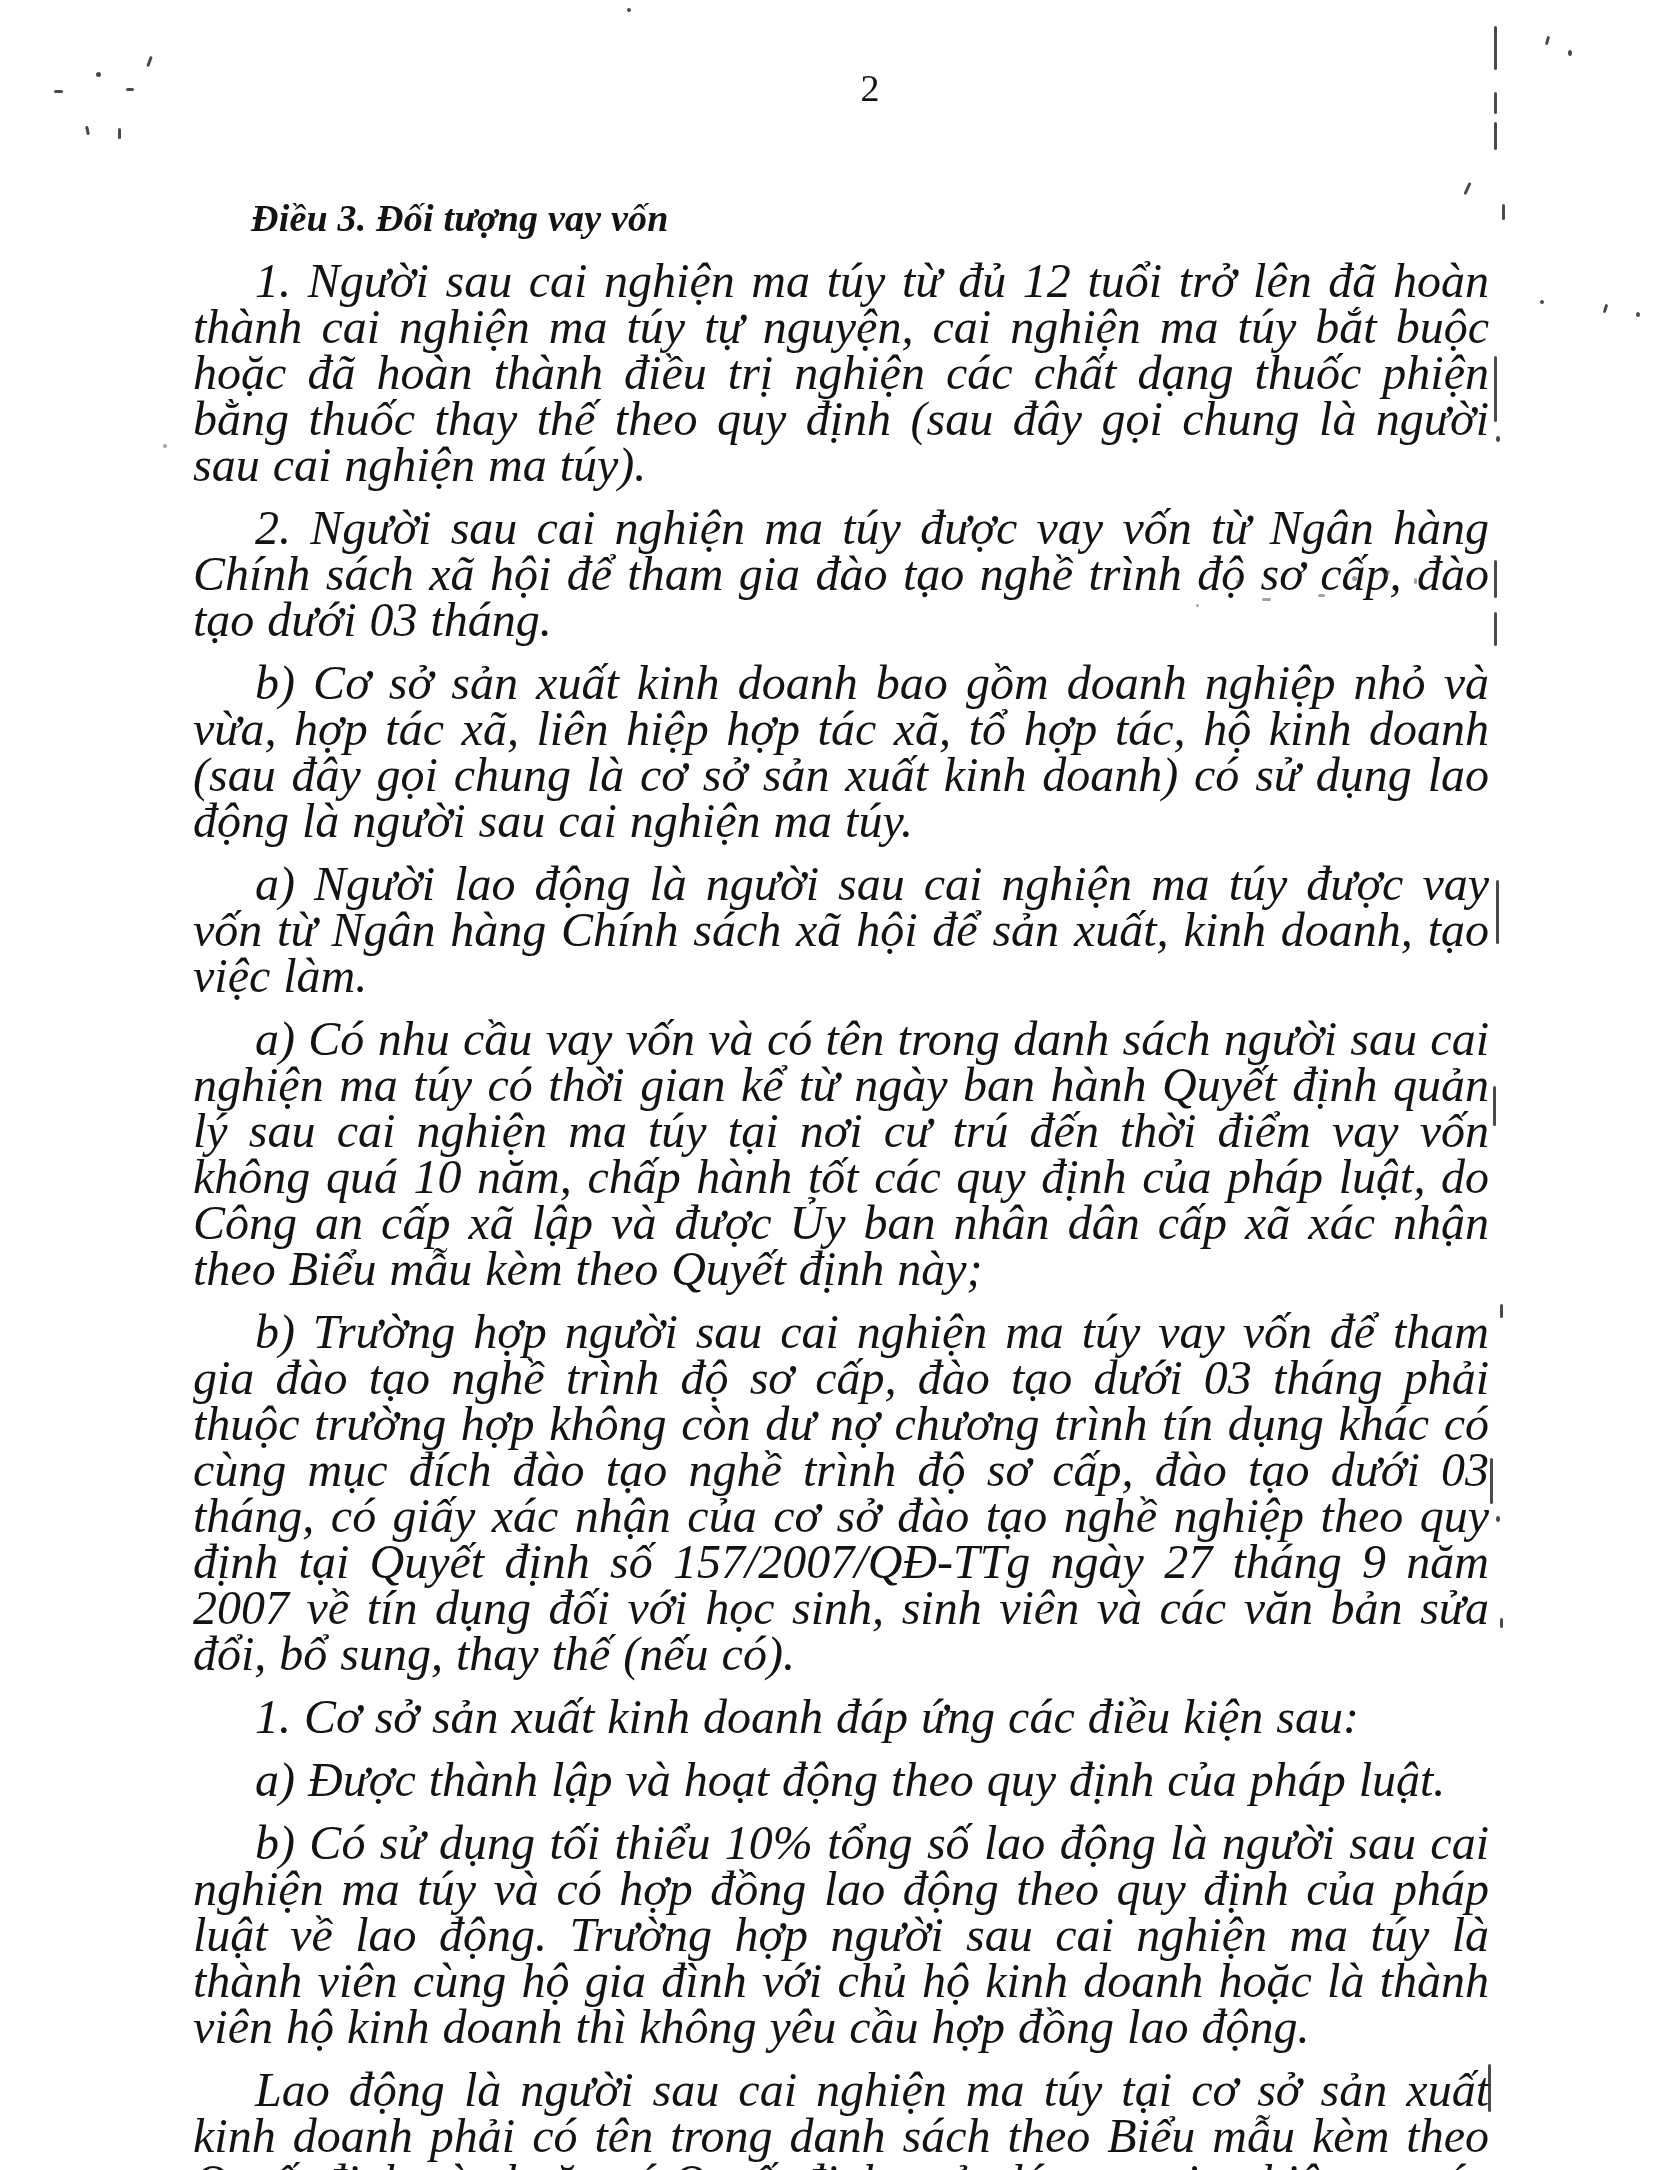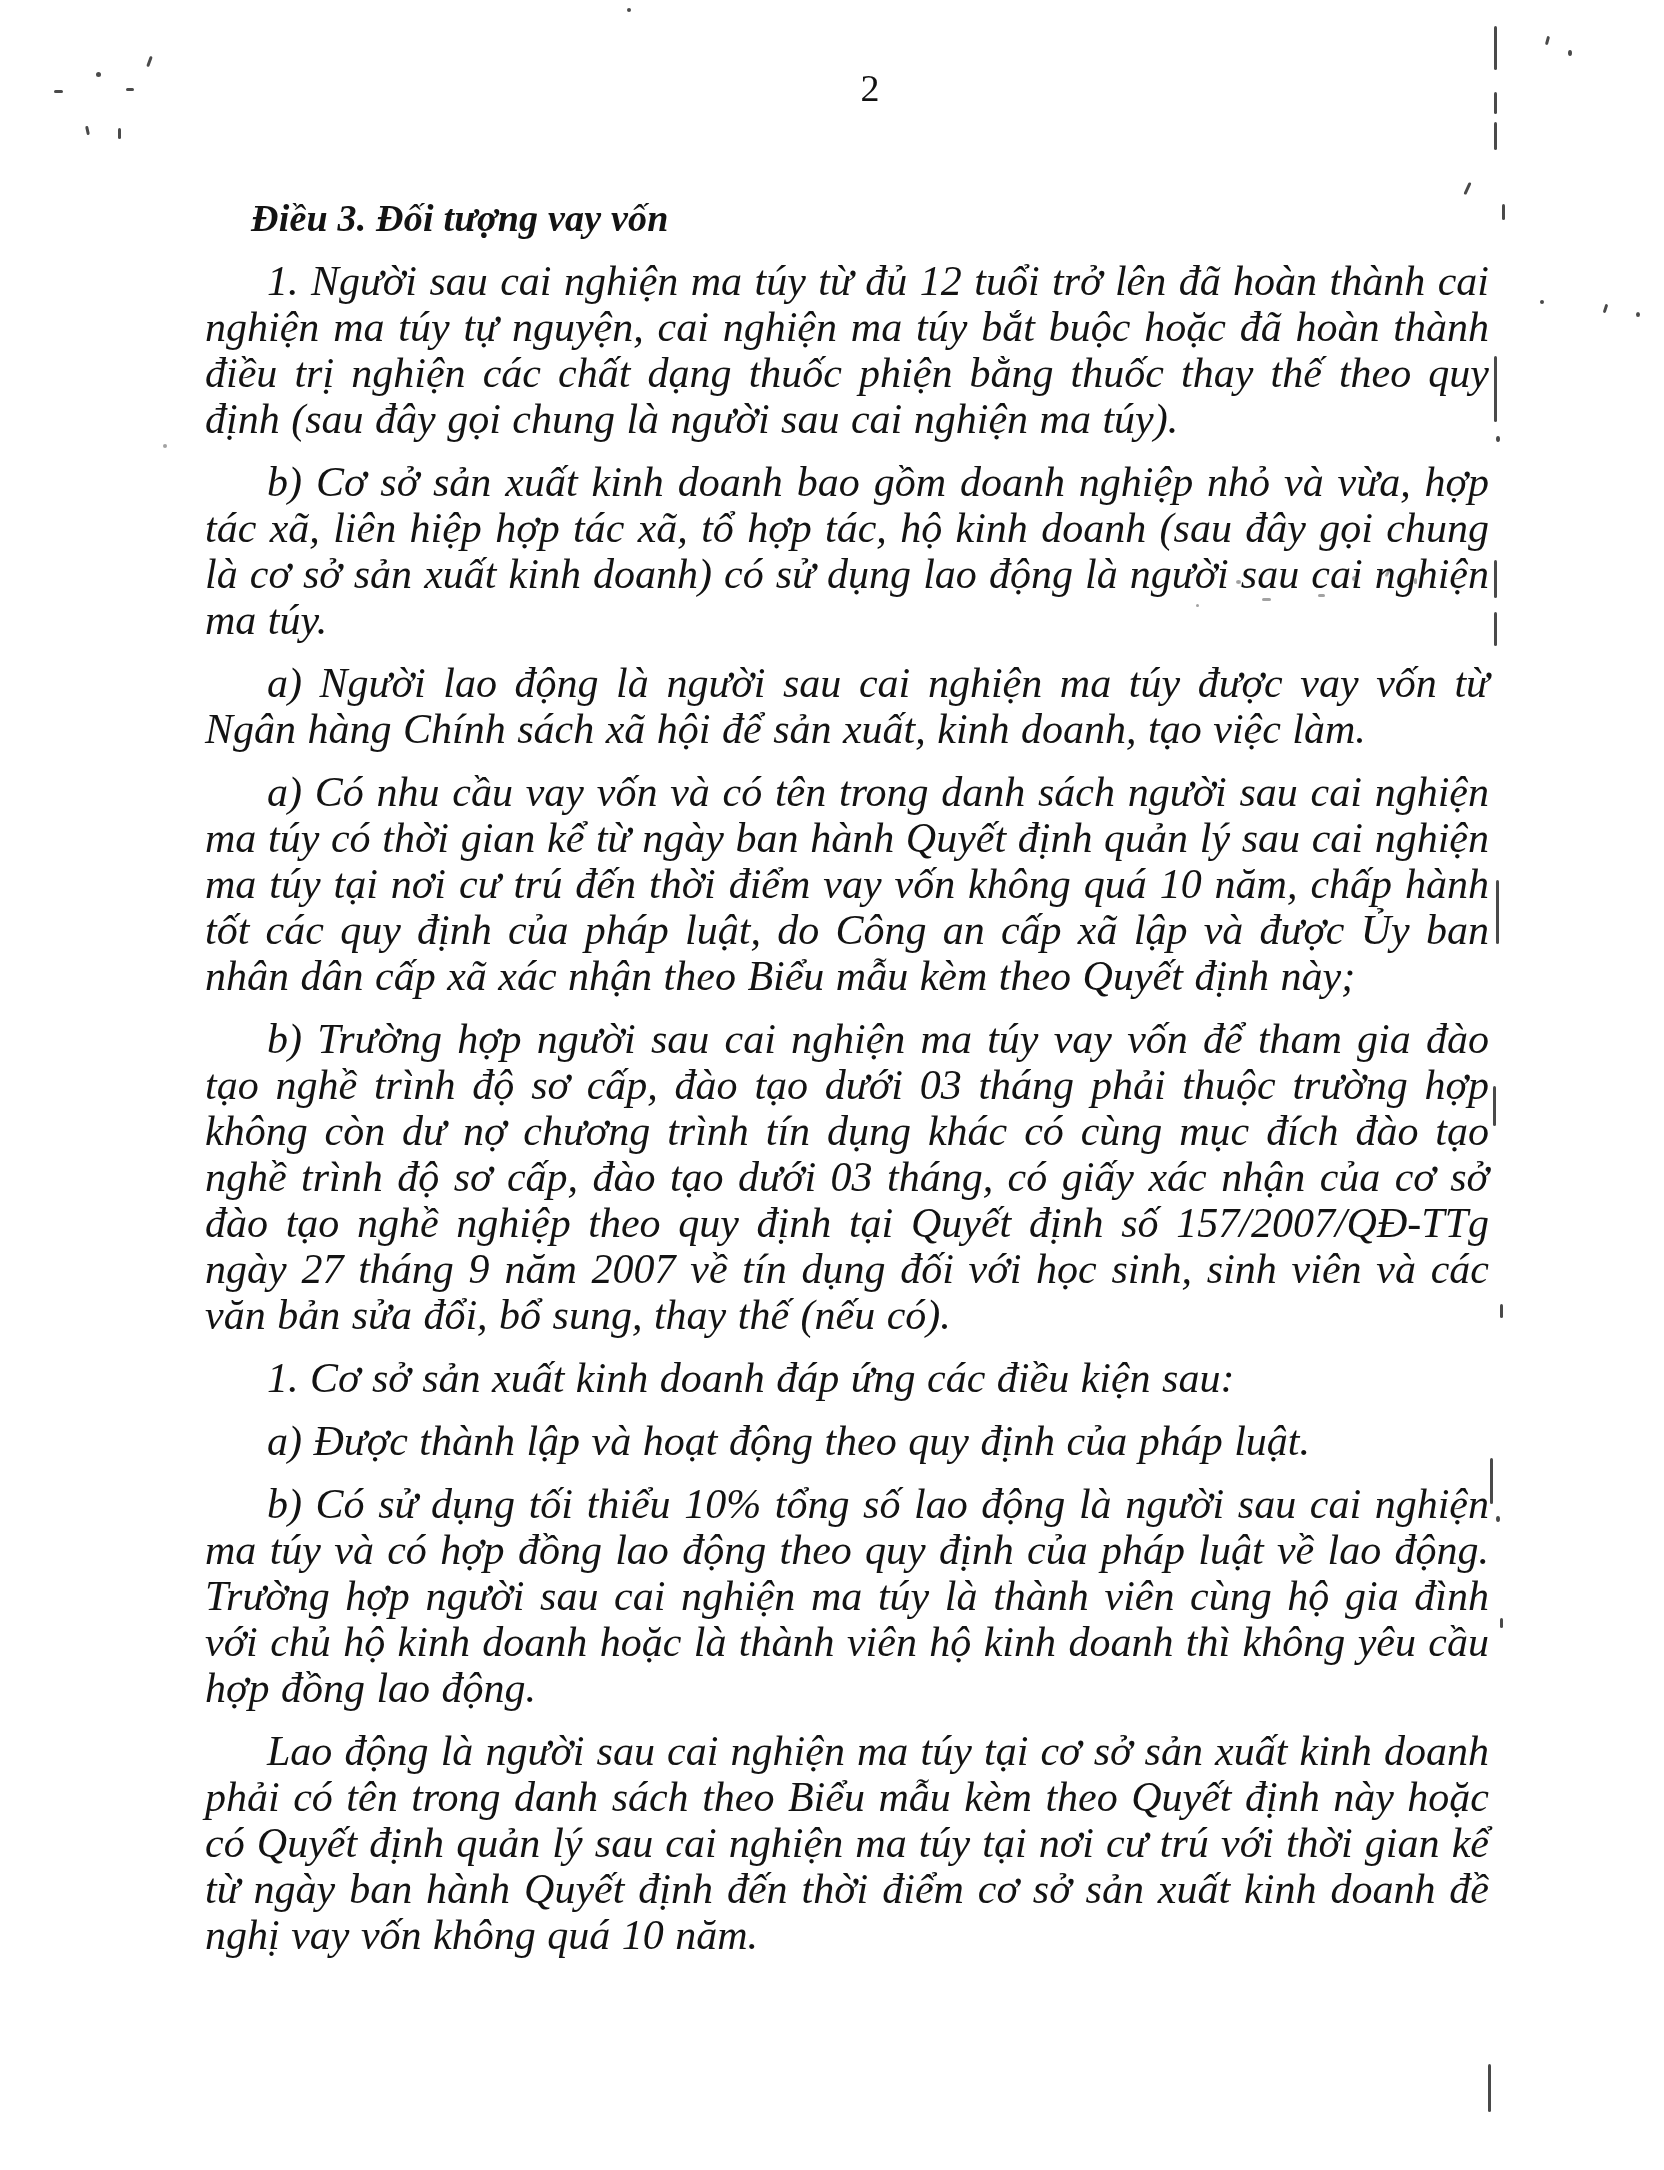--- a/index.html
+++ b/index.html
@@ -36,25 +36,25 @@
     font-size: 38px;
     font-weight: bold;
     margin: 0 0 18px 0;
     text-indent: 62px;
     letter-spacing: 0.2px;
   }
   .article-heading.second {
     margin-top: 30px;
   }
   .para {
-    font-size: 42px;
+    font-size: 48px;
     line-height: 46px;
     text-align: justify;
     text-indent: 62px;
-    margin: 0 0 17px 16px;
+    margin: 0 0 17px 4px;
     word-spacing: 1px;
   }
   
   .art {
     position: absolute;
     background: #2a2a2a;
     opacity: 0.85;
     border-radius: 2px;
   }
   .art.dot { border-radius: 50%; }
@@ -63,20 +63,21 @@
 </head>
 <body>
 
 <div class="page">
 
   <div class="page-number">2</div>
 
   <div class="content">
     <h2 class="article-heading">Điều 3. Đối tượng vay vốn</h2>
     <p class="para">1. Người sau cai nghiện ma túy từ đủ 12 tuổi trở lên đã hoàn thành cai nghiện ma túy tự nguyện, cai nghiện ma túy bắt buộc hoặc đã hoàn thành điều trị nghiện các chất dạng thuốc phiện bằng thuốc thay thế theo quy định (sau đây gọi chung là người sau cai nghiện ma túy).</p>
+    <p class="para">2. Người sau cai nghiện ma túy được vay vốn từ Ngân hàng Chính sách xã hội để tham gia đào tạo nghề trình độ sơ cấp, đào tạo dưới 03 tháng.</p>
     <p class="para">b) Cơ sở sản xuất kinh doanh bao gồm doanh nghiệp nhỏ và vừa, hợp tác xã, liên hiệp hợp tác xã, tổ hợp tác, hộ kinh doanh (sau đây gọi chung là cơ sở sản xuất kinh doanh) có sử dụng lao động là người sau cai nghiện ma túy.</p>
     <p class="para">a) Người lao động là người sau cai nghiện ma túy được vay vốn từ Ngân hàng Chính sách xã hội để sản xuất, kinh doanh, tạo việc làm.</p>
 
     <p class="para">a) Có nhu cầu vay vốn và có tên trong danh sách người sau cai nghiện ma túy có thời gian kể từ ngày ban hành Quyết định quản lý sau cai nghiện ma túy tại nơi cư trú đến thời điểm vay vốn không quá 10 năm, chấp hành tốt các quy định của pháp luật, do Công an cấp xã lập và được Ủy ban nhân dân cấp xã xác nhận theo Biểu mẫu kèm theo Quyết định này;</p>
     <p class="para">b) Trường hợp người sau cai nghiện ma túy vay vốn để tham gia đào tạo nghề trình độ sơ cấp, đào tạo dưới 03 tháng phải thuộc trường hợp không còn dư nợ chương trình tín dụng khác có cùng mục đích đào tạo nghề trình độ sơ cấp, đào tạo dưới 03 tháng, có giấy xác nhận của cơ sở đào tạo nghề nghiệp theo quy định tại Quyết định số 157/2007/QĐ-TTg ngày 27 tháng 9 năm 2007 về tín dụng đối với học sinh, sinh viên và các văn bản sửa đổi, bổ sung, thay thế (nếu có).</p>
     <p class="para">1. Cơ sở sản xuất kinh doanh đáp ứng các điều kiện sau:</p>
     <p class="para">a) Được thành lập và hoạt động theo quy định của pháp luật.</p>
     <p class="para">b) Có sử dụng tối thiểu 10% tổng số lao động là người sau cai nghiện ma túy và có hợp đồng lao động theo quy định của pháp luật về lao động. Trường hợp người sau cai nghiện ma túy là thành viên cùng hộ gia đình với chủ hộ kinh doanh hoặc là thành viên hộ kinh doanh thì không yêu cầu hợp đồng lao động.</p>
     <p class="para">Lao động là người sau cai nghiện ma túy tại cơ sở sản xuất kinh doanh phải có tên trong danh sách theo Biểu mẫu kèm theo Quyết định này hoặc có Quyết định quản lý sau cai nghiện ma túy tại nơi cư trú với thời gian kể từ ngày ban hành Quyết định đến thời điểm cơ sở sản xuất kinh doanh đề nghị vay vốn không quá 10 năm.</p>
   </div>

